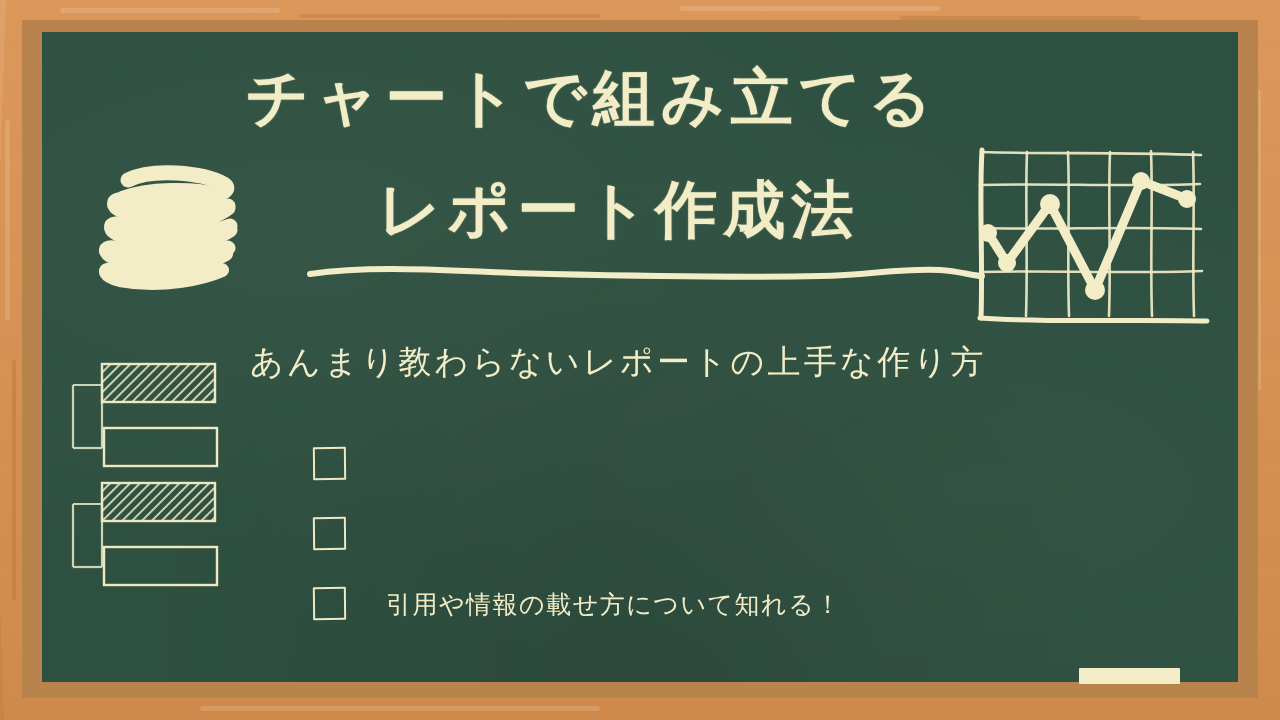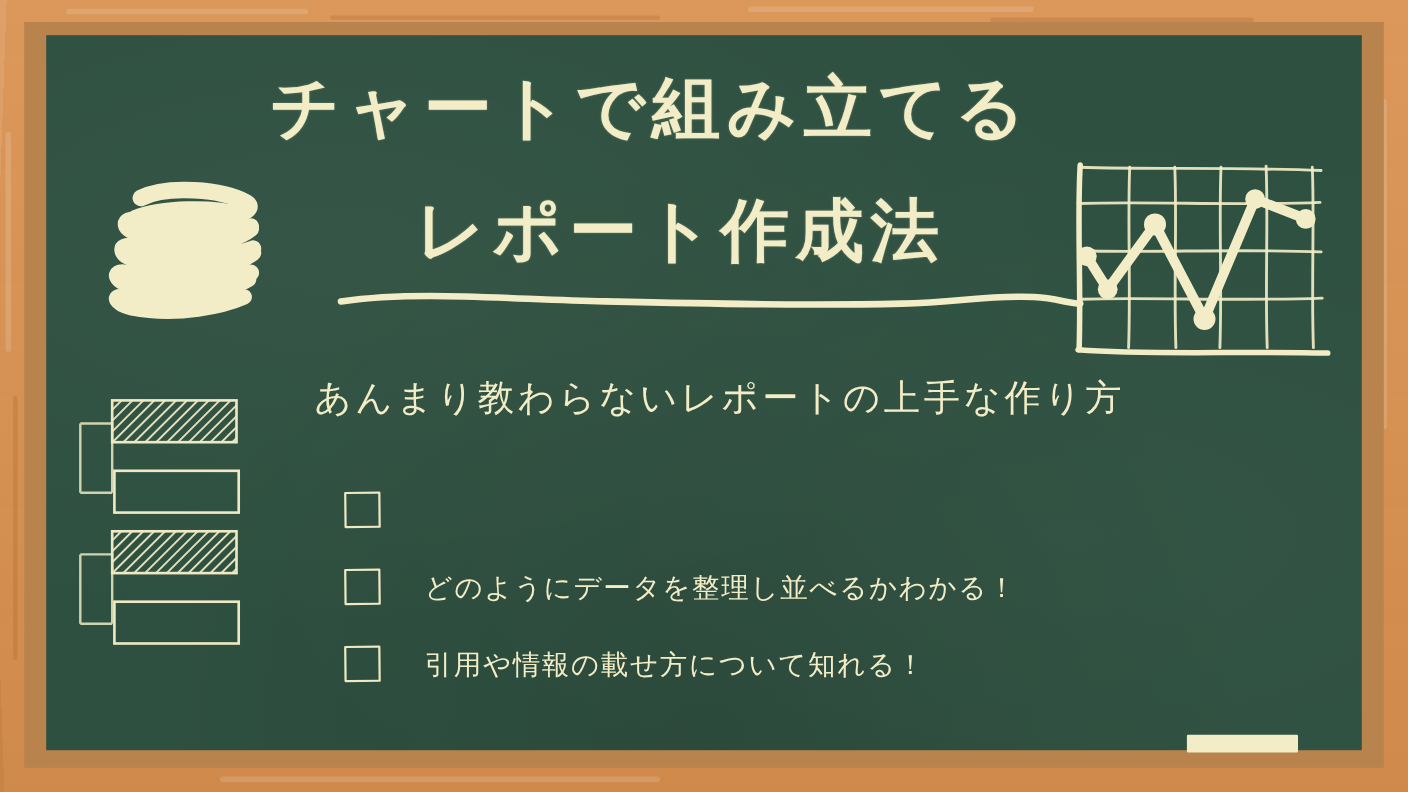--- a/index.html
+++ b/index.html
@@ -91,21 +91,20 @@
     letter-spacing: .10em;
     text-shadow: 0 0 2px rgba(242,237,198,.35);
     margin-left: 16px;
   }
   .subtitle {
     left: 250px;
     top: 340px;
     font-size: 33px;
     font-weight: 400;
     letter-spacing: .10em;
-    margin-left: 36px;
   }
   .item-text {
     font-size: 25px;
     letter-spacing: .06em;
     left: 386px;
   }
   .item-1 { top: 448px; }
   .item-2 { top: 518px; }
   .item-3 { top: 588px; font-family: Liberation Serif, serif; }
 
@@ -212,21 +211,20 @@
 
   <div class="chalk title-1">チャートで組み立てる</div>
 
   <div class="chalk title-2">レポート作成法</div>
 
   <div class="chalk subtitle">あんまり教わらないレポートの上手な作り方</div>
 
   <div class="checkbox cb-1"></div>
 
   <div class="checkbox cb-2"></div>
-  <div class="chalk item-text item-2">どのようにデータを整理し並べるかわかる！</div>
 
   <div class="checkbox cb-3"></div>
   <div class="chalk item-text item-3">引用や情報の載せ方について知れる！</div>
 
   <svg class="chart-figure" viewBox="0 0 270 200">
     <g stroke="#f2edc6" fill="none" stroke-linecap="round">
 
       <g class="gridlines-h" stroke-width="2.6" opacity="0.92">
         <path d="M26 12 C90 14, 170 12, 246 15"></path>
         <path d="M25 45 C92 43, 172 47, 245 44"></path>

